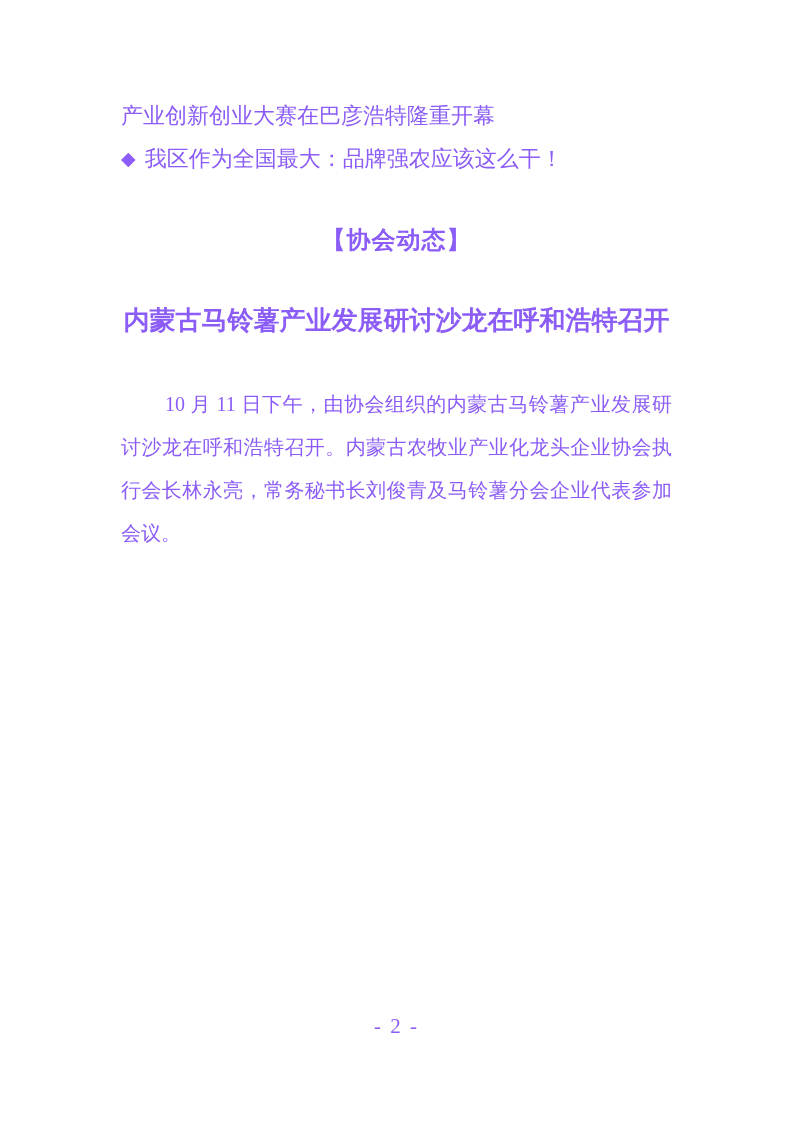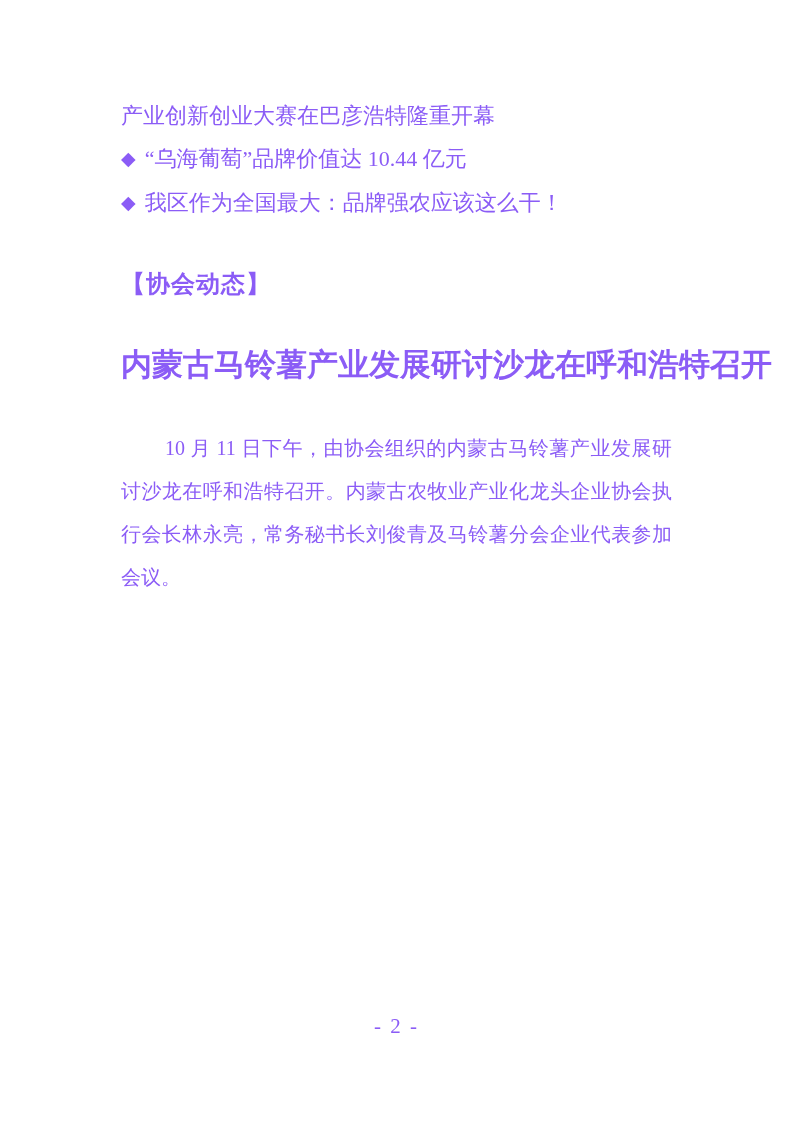--- a/index.html
+++ b/index.html
@@ -37,25 +37,26 @@
     transform: translateY(-1px);
   }
   
   .section-header {
     margin-top: 44px;
     font-family: "Liberation Sans", "DejaVu Sans", sans-serif;
     font-weight: bold;
     font-size: 24px;
     line-height: 30px;
     letter-spacing: 1px;
+    text-align: center;
   }
   
   .article-title {
     margin-top: 48px;
-    font-size: 31px;
+    font-size: 26px;
     font-weight: bold;
     line-height: 35px;
     text-align: center;
     white-space: nowrap;
   }
   
   .body-text {
     margin-top: 45px;
     font-size: 20px;
     line-height: 43px;
@@ -79,23 +80,20 @@
 </head>
 <body>
 
 <div class="page">
   <div class="content">
 
     <div class="toc">
       <div class="toc-line">产业创新创业大赛在巴彦浩特隆重开幕</div>
 
 
-      <div class="toc-line toc-item">
-        <span class="diamond">◆</span><span>“乌海葡萄”品牌价值达 10.44 亿元</span>
-      </div>
 
       <div class="toc-line toc-item">
         <span class="diamond">◆</span><span>我区作为全国最大：品牌强农应该这么干！</span>
       </div>
 
     </div>
 
     <div class="section-header">【协会动态】</div>
 
     <div class="article-title">内蒙古马铃薯产业发展研讨沙龙在呼和浩特召开</div>

